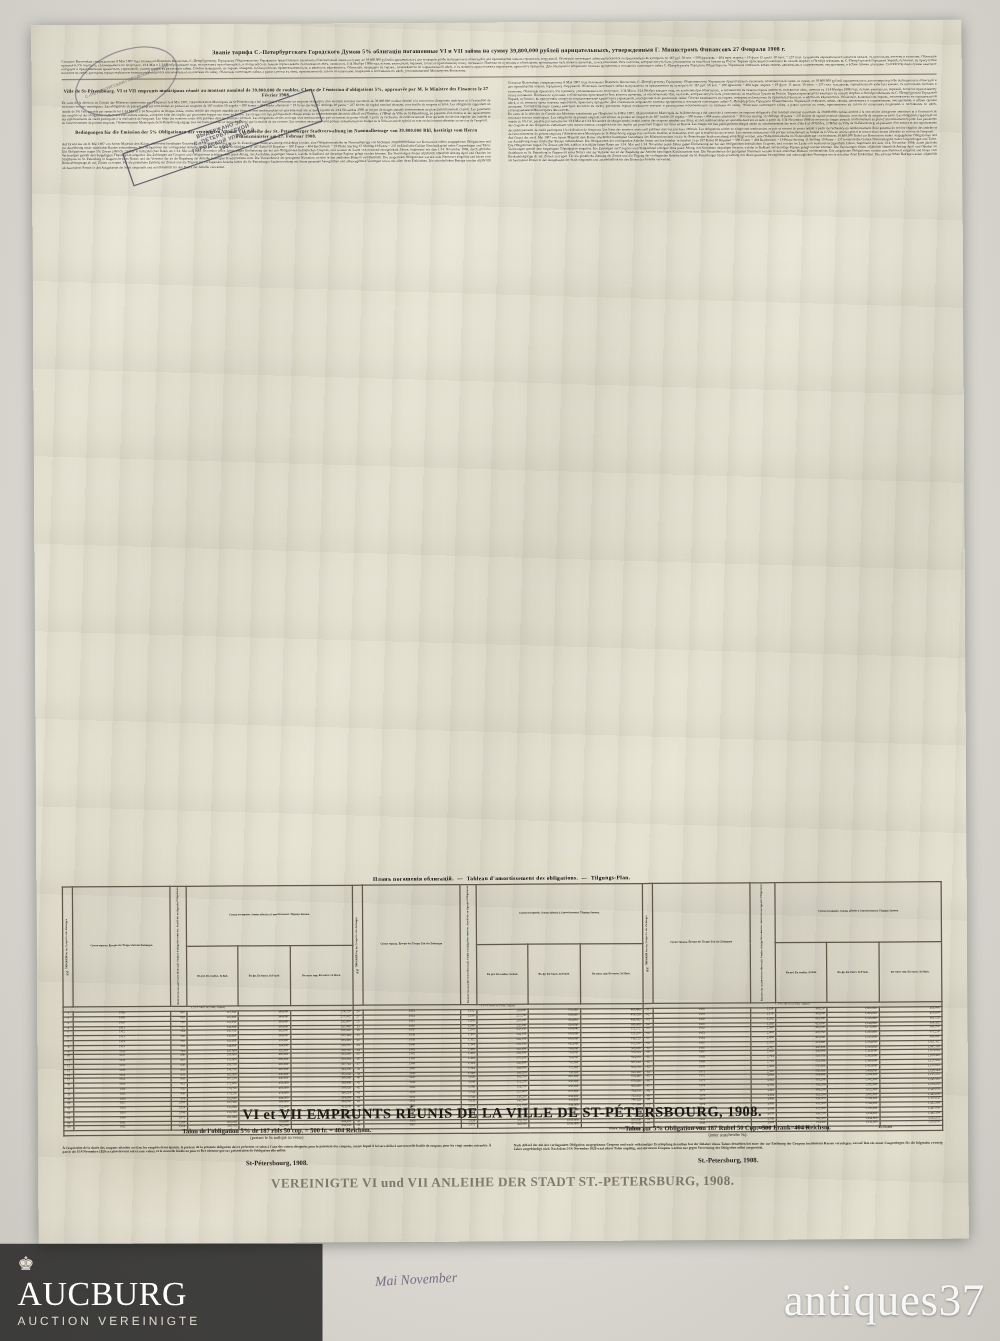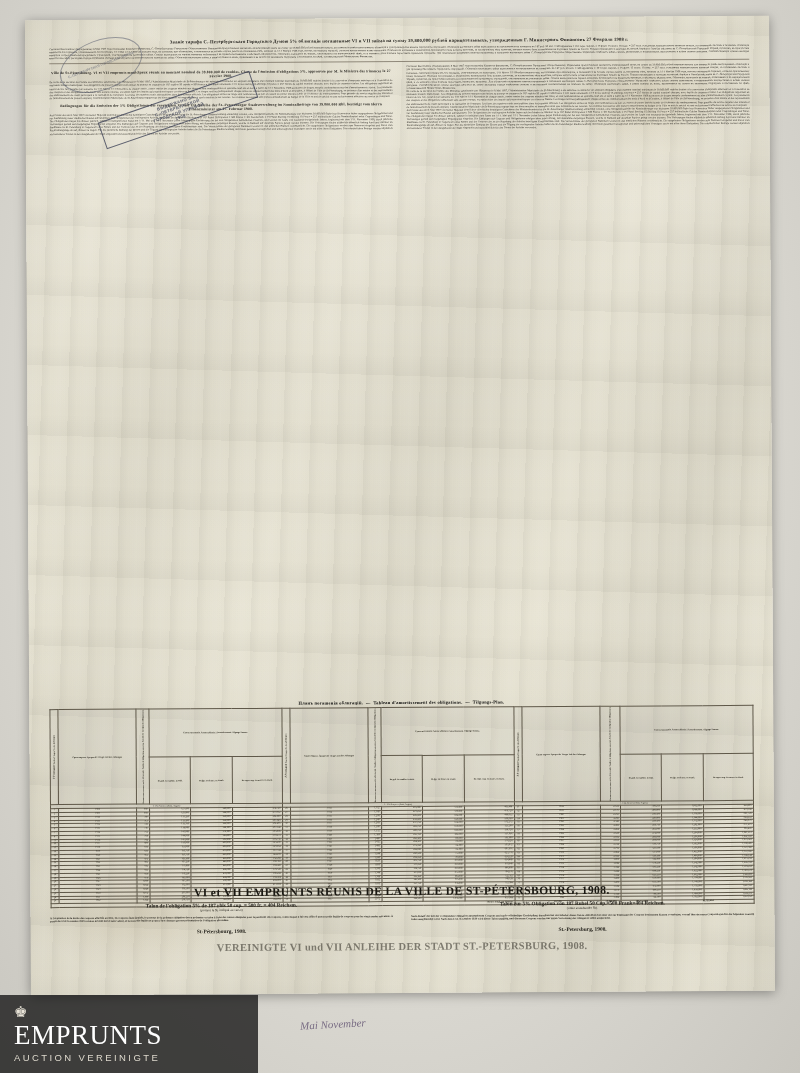--- a/index.html
+++ b/index.html
@@ -862,17 +862,18 @@
       </div>
     </div>
     <div class="bigtitle2">VEREINIGTE VI und VII ANLEIHE DER STADT ST.-PETERSBURG, 1908.</div>
   </div>
 
   <div class="pencil">Mai   November</div>
 
   <div class="wm-left">
     <div>
       <div class="wm-crown">♚</div>
-      <div class="wm-name">EMPRUNTS</div>
+      <div class="wm-name">AUCBURG</div>
       <div class="wm-sub">AUCTION VEREINIGTE</div>
     </div>
   </div>
+  <div class="wm-right">antiques37</div>
 </div>
 
 </body></html>

